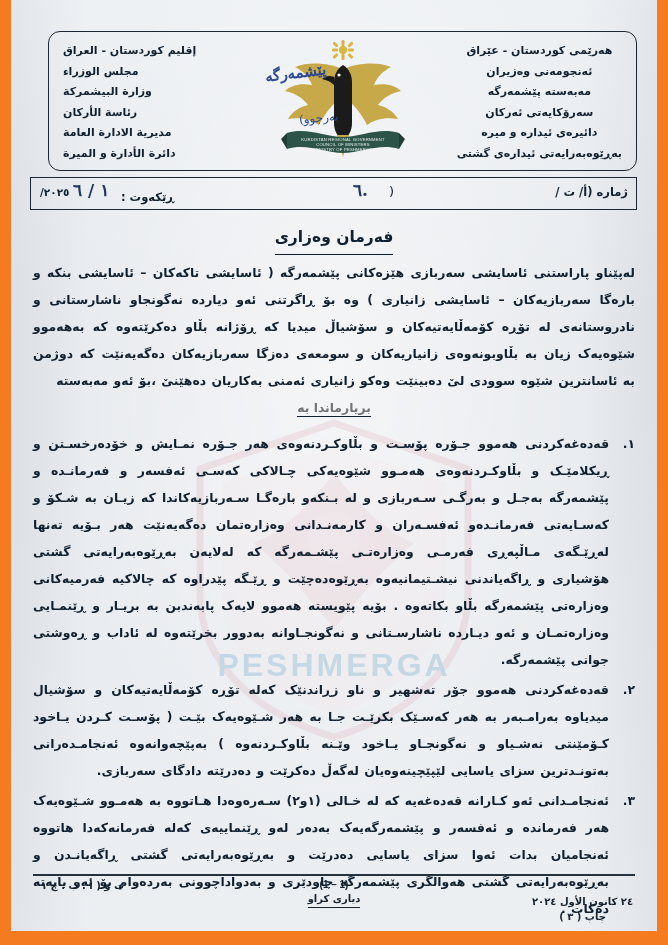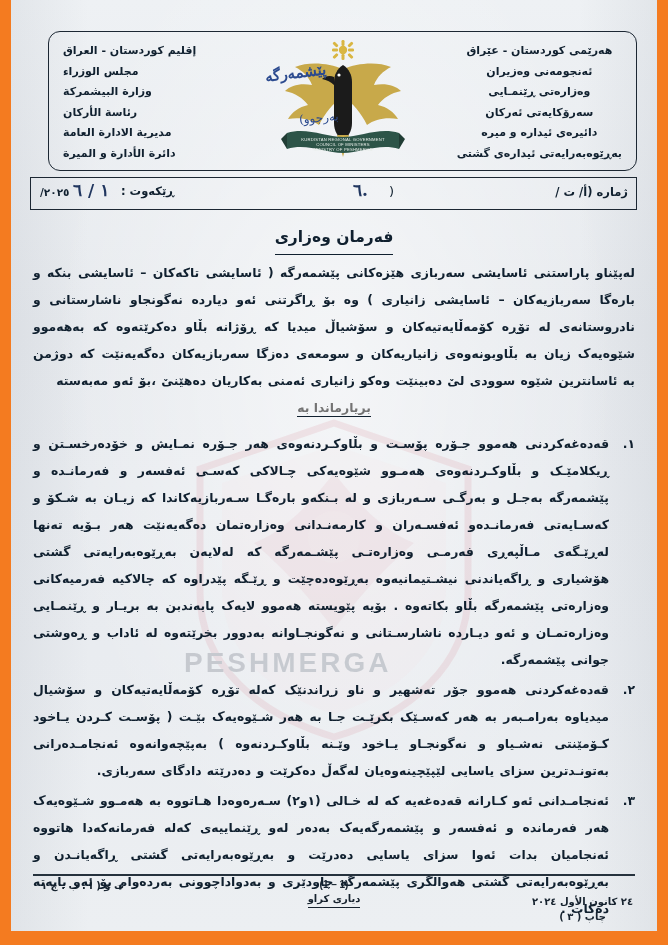--- a/index.html
+++ b/index.html
@@ -53,25 +53,25 @@
     width: 300px;
     height: 330px;
     opacity: 0.17;
     pointer-events: none;
     z-index: 1;
   }
   #watermark .wm-text {
     position: absolute;
     left: 0; right: 0;
     top: 232px;
-    text-align: left;
-    font-size: 28px;
+    text-align: center;
+    font-size: 32px;
     font-weight: bold;
     letter-spacing: 3px;
-    color: #0f172a;
+    color: #0369a1;
     font-family: "Liberation Sans", sans-serif;
   }
 
   
   #content {
     position: relative;
     z-index: 3;
     padding: 0;
   }
 
@@ -141,21 +141,21 @@
   .numdate-box .nd-right {
     position: absolute;
     right: 8px; top: 7px;
     direction: rtl;
     font-size: 11.5px;
     color: #10202f;
     font-weight: bold;
   }
   .numdate-box .nd-left {
     position: absolute;
-    left: 9px; top: 6px;
+    left: 9px; top: 12px;
     direction: rtl;
     font-size: 11.5px;
     color: #10202f;
     font-weight: bold;
   }
   .numdate-box .nd-paren {
     position: absolute;
     right: 242px; top: 6px;
     font-size: 13px;
     color: #10202f;
@@ -308,21 +308,21 @@
         <span class="ln">مجلس الوزراء</span>
         <span class="ln">وزارة البيشمركة</span>
         <span class="ln">رئاسة الأركان</span>
         <span class="ln">مديرية الادارة العامة</span>
         <span class="ln">دائرة الأدارة و الميرة</span>
       </div>
 
       <div class="hdr-col right">
         <span class="ln">هەرێمی کوردستان - عێراق</span>
         <span class="ln">ئەنجومەنی وەزیران</span>
-        <span class="ln">وەزارەتی ڕێنمـایی</span>
+        <span class="ln">مەبەستە پێشمەرگە</span>
         <span class="ln">سەرۆکایەتی ئەرکان</span>
         <span class="ln">دائیرەی ئیدارە و میرە</span>
         <span class="ln">بەڕێوەبەرایەتی ئیدارەی گشتی</span>
       </div>
 
       <div class="emblem">
         <svg viewBox="0 0 132 134" width="132" height="134" aria-hidden="true">
 
           <g fill="#d9b642">
             <circle cx="66" cy="15" r="4.2"></circle>

